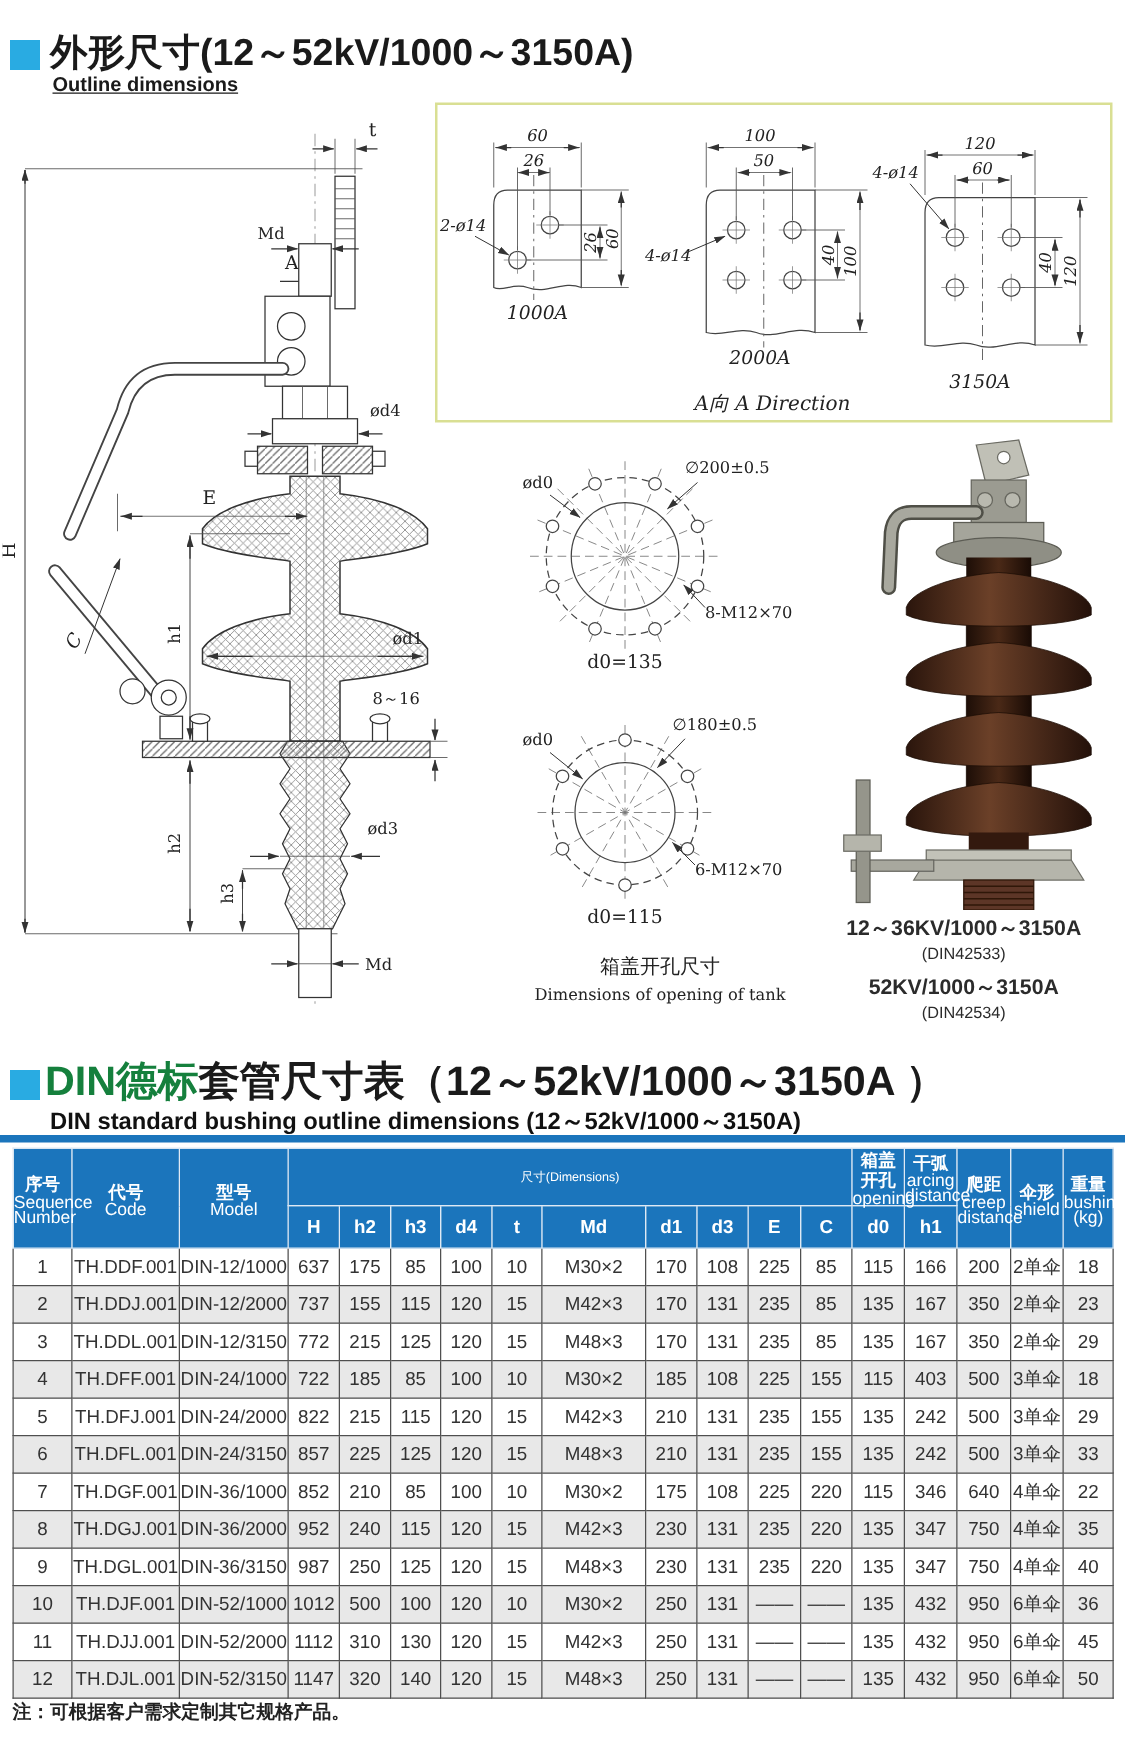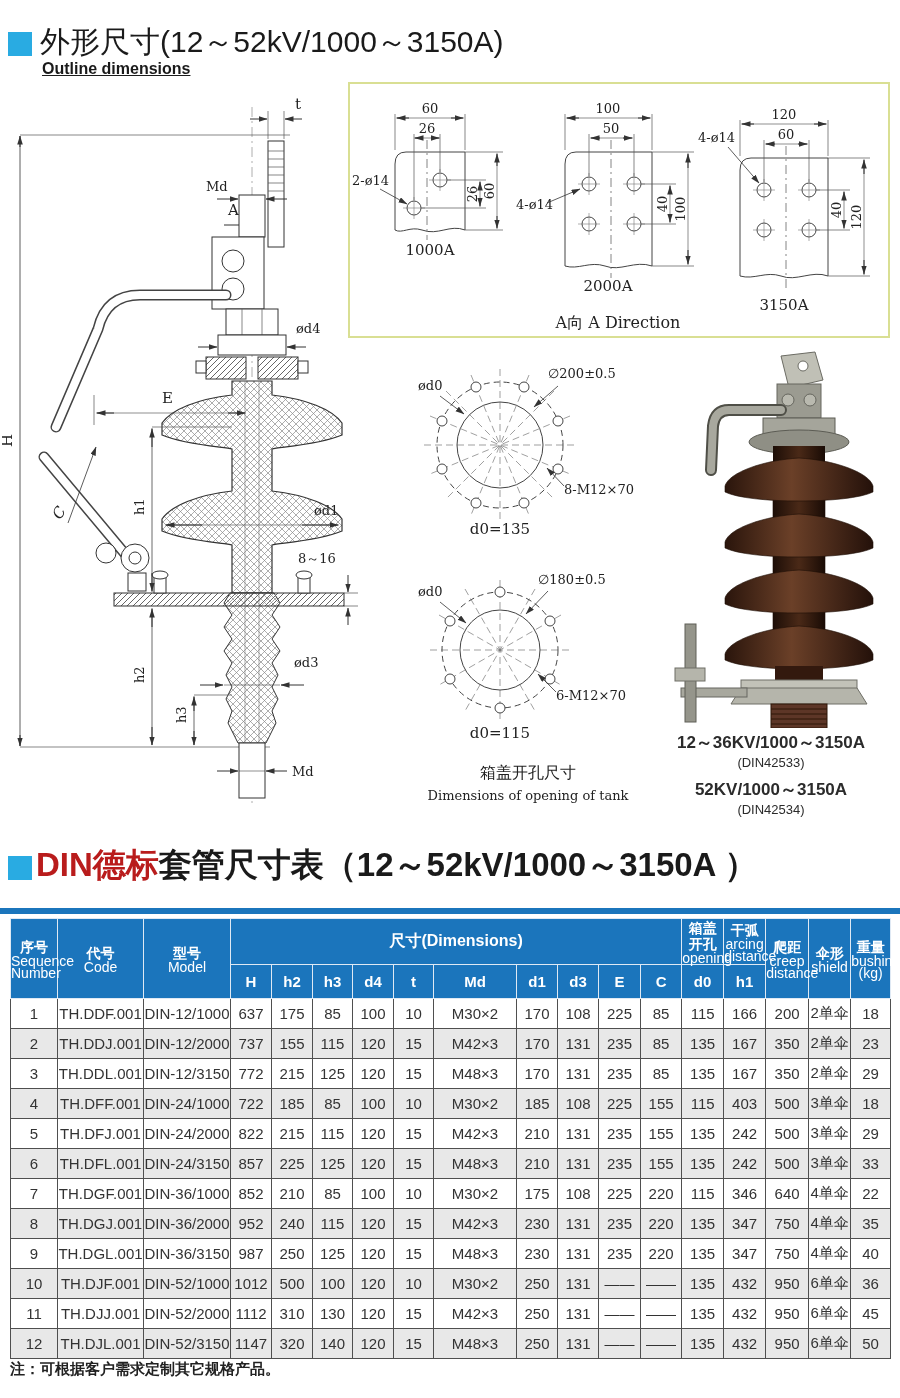--- a/index.html
+++ b/index.html
@@ -1,41 +1,41 @@
 <!DOCTYPE html>
 <html><head>
 <meta charset="utf-8">
 <style>
   html,body{margin:0;padding:0;background:#fff;}
   .page{position:relative;width:900px;height:1398px;background:#fff;overflow:hidden;
         font-family:"Liberation Sans",sans-serif;color:#1a1a1a;}
   .abs{position:absolute;}
   .sq{position:absolute;background:#29ABE2;width:24px;height:24px;}
-  .t1{position:absolute;left:40px;top:22px;font-size:30px;font-weight:normal;letter-spacing:0;text-align:center;}
+  .t1{position:absolute;left:40px;top:22px;font-size:30px;font-weight:bold;letter-spacing:0;text-align:center;}
   .t1sub{position:absolute;left:42px;top:60px;font-size:16px;font-weight:bold;text-decoration:underline;}
-  .dirbox{position:absolute;left:348px;top:82px;width:538px;height:252px;border:2px solid #D9DF93;background:#fff;}
+  .dirbox{position:absolute;left:348px;top:82px;width:538px;height:252px;border:2px solid #D9DF93;background:#fff;font-style:italic;}
   .cad{font-family:"DejaVu Serif",serif;font-size:13px;fill:#222;}
   .cadb{font-family:"DejaVu Serif",serif;font-size:15px;fill:#222;}
   .cadcn{font-family:"DejaVu Serif",serif;font-size:16px;fill:#222;}
   .caps{position:absolute;left:640px;top:731px;width:262px;text-align:center;}
   .caps .big{font-size:17px;font-weight:bold;color:#2b2b2b;line-height:23px;}
   .caps .small{font-size:13px;color:#2b2b2b;line-height:18px;margin-bottom:6px;}
   .t2{position:absolute;left:36px;top:843px;font-size:33px;font-weight:bold;white-space:nowrap;}
-  .t2 .acc{color:#b91c1c;margin-top:25px;}
+  .t2 .acc{color:#15803d;margin-top:25px;}
   .t2sub{position:absolute;left:40px;top:884px;font-size:19px;font-weight:bold;color:#111;}
   .rule{position:absolute;left:0;top:908px;width:900px;height:6px;background:#1B75BC;}
   .tablewrap{position:absolute;left:10px;top:918px;width:880px;}
   table{border-collapse:collapse;table-layout:fixed;width:880px;border:1px solid #4a4a4a;}
   thead tr:nth-child(1){height:46px;}
   thead tr:nth-child(2){height:34px;}
   th{background:#1B75BC;color:#fff;border:1px solid #dfe9f4;padding:0;vertical-align:middle;text-align:center;}
   th .cn{font-size:14px;font-weight:bold;line-height:16px;}
   th .en{font-size:14px;font-weight:normal;line-height:12px;}
   th.sub{font-size:15px;font-weight:bold;}
-  th.grp{font-size:16px;font-weight:bold;}
+  th.grp{font-size:10px;font-weight:normal;}
   td{border:1px solid #4f4f4f;text-align:center;height:29px;padding:0;font-size:15px;color:#333;background:#fff;}
   tr.alt td{background:#E8E8E8;}
   .foot{position:absolute;left:10px;top:1360px;font-size:15px;font-weight:bold;color:#222;text-align:center;}
   svg text{user-select:none;}
 </style>
 </head>
 <body>
 
 <div class="page">
 
@@ -403,20 +403,21 @@
     <div class="big">12～36KV/1000～3150A</div>
     <div class="small">(DIN42533)</div>
     <div class="big">52KV/1000～3150A</div>
     <div class="small">(DIN42534)</div>
   </div>
 
   <div class="sq" style="left:8px;top:856px;"></div>
   <div class="t2">
     <span class="acc">DIN德标</span><span>套管尺寸表（12～52kV/1000～3150A ）</span>
   </div>
+  <div class="t2sub">DIN standard bushing outline dimensions (12～52kV/1000～3150A)</div>
   <div class="rule"></div>
 
   <div class="tablewrap">
     <table>
       <colgroup>
         <col style="width:47px">
           <col style="width:86px">
           <col style="width:87px">
         <col style="width:41px">
           <col style="width:41px">

